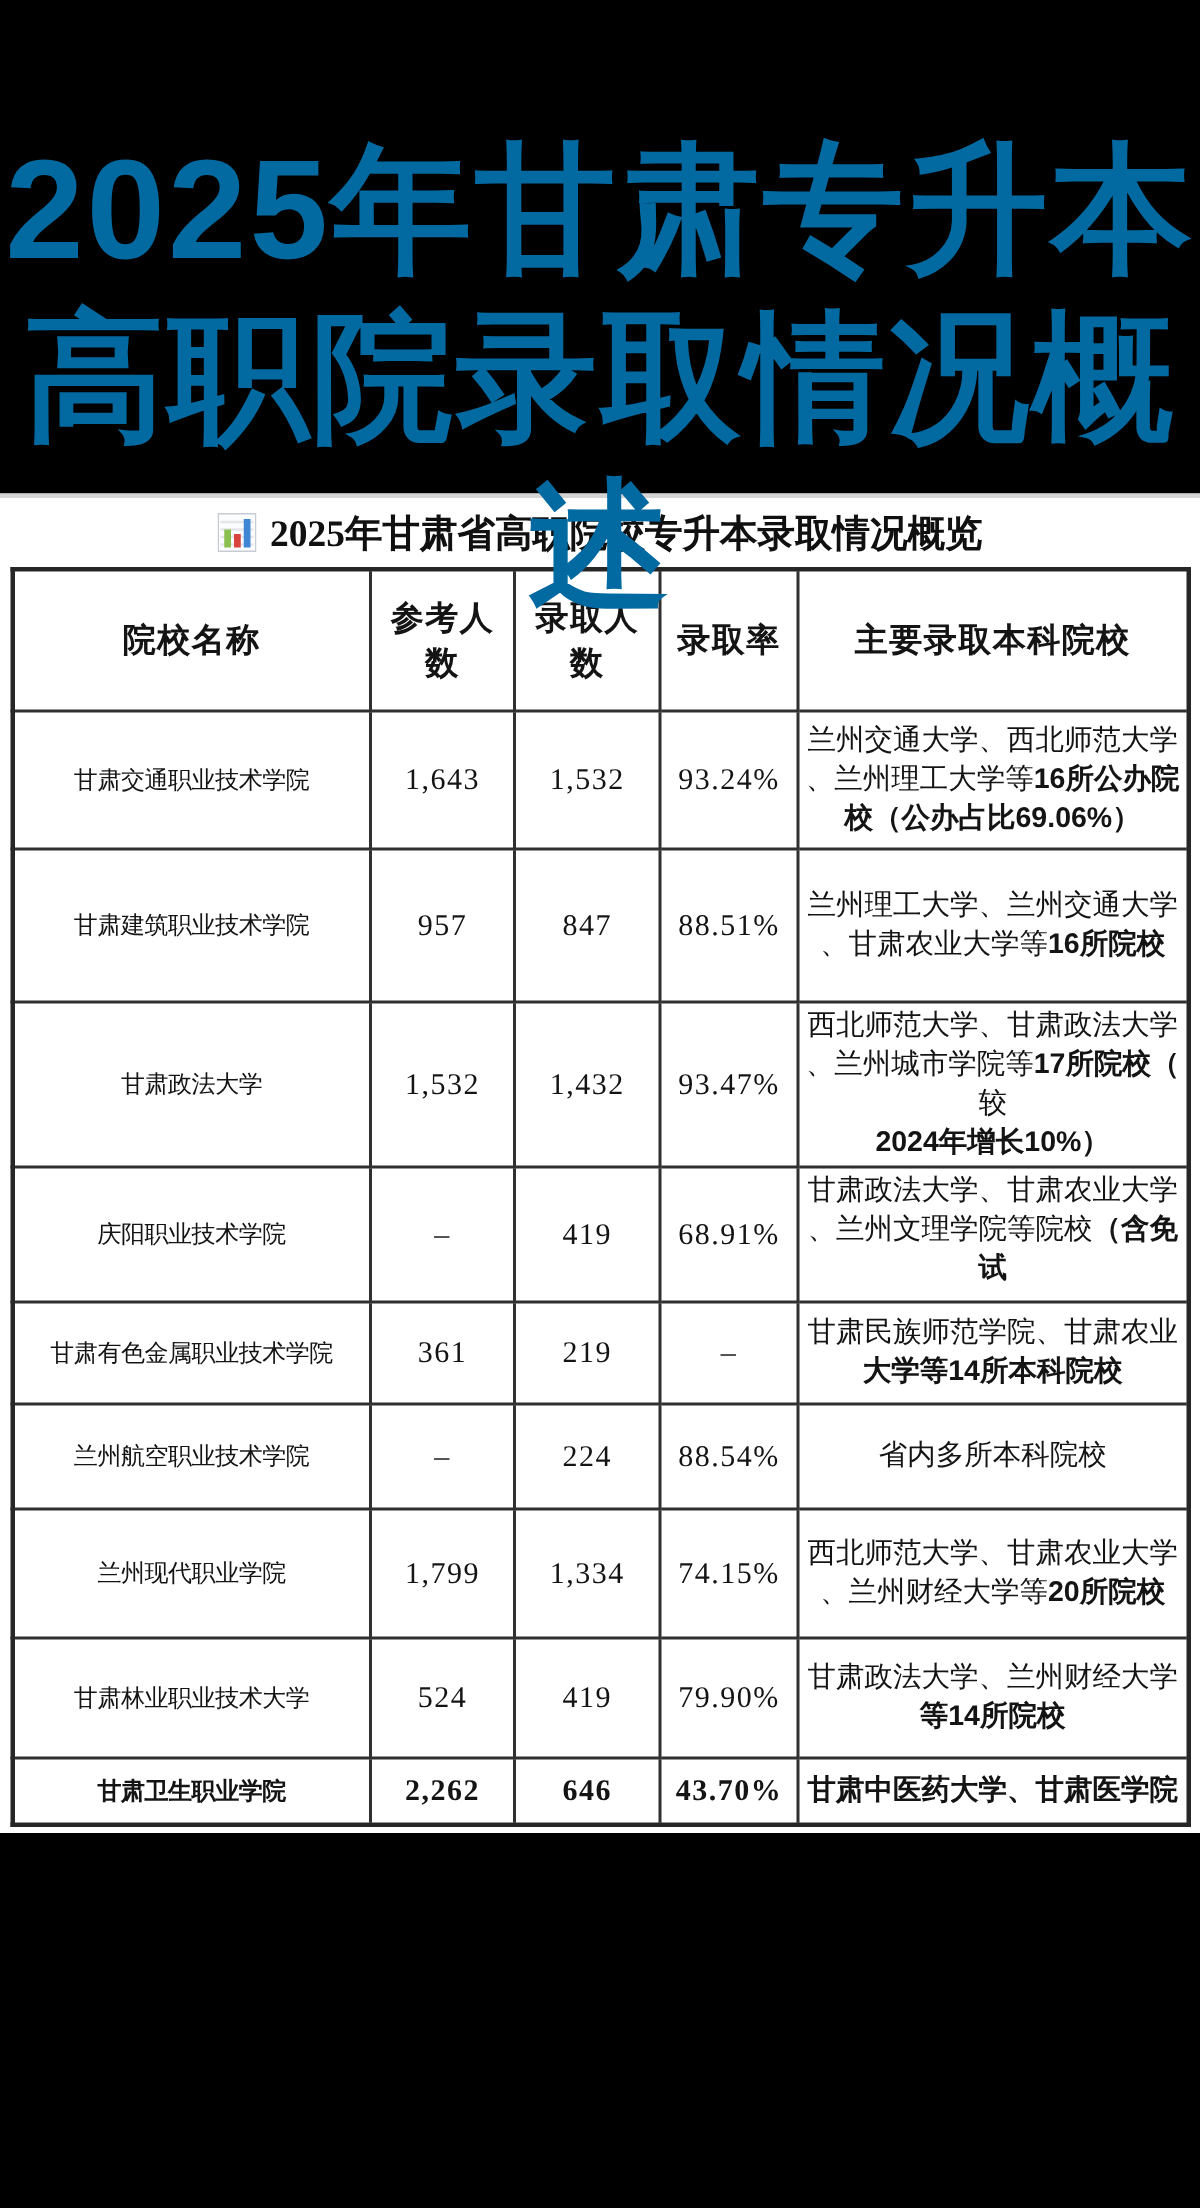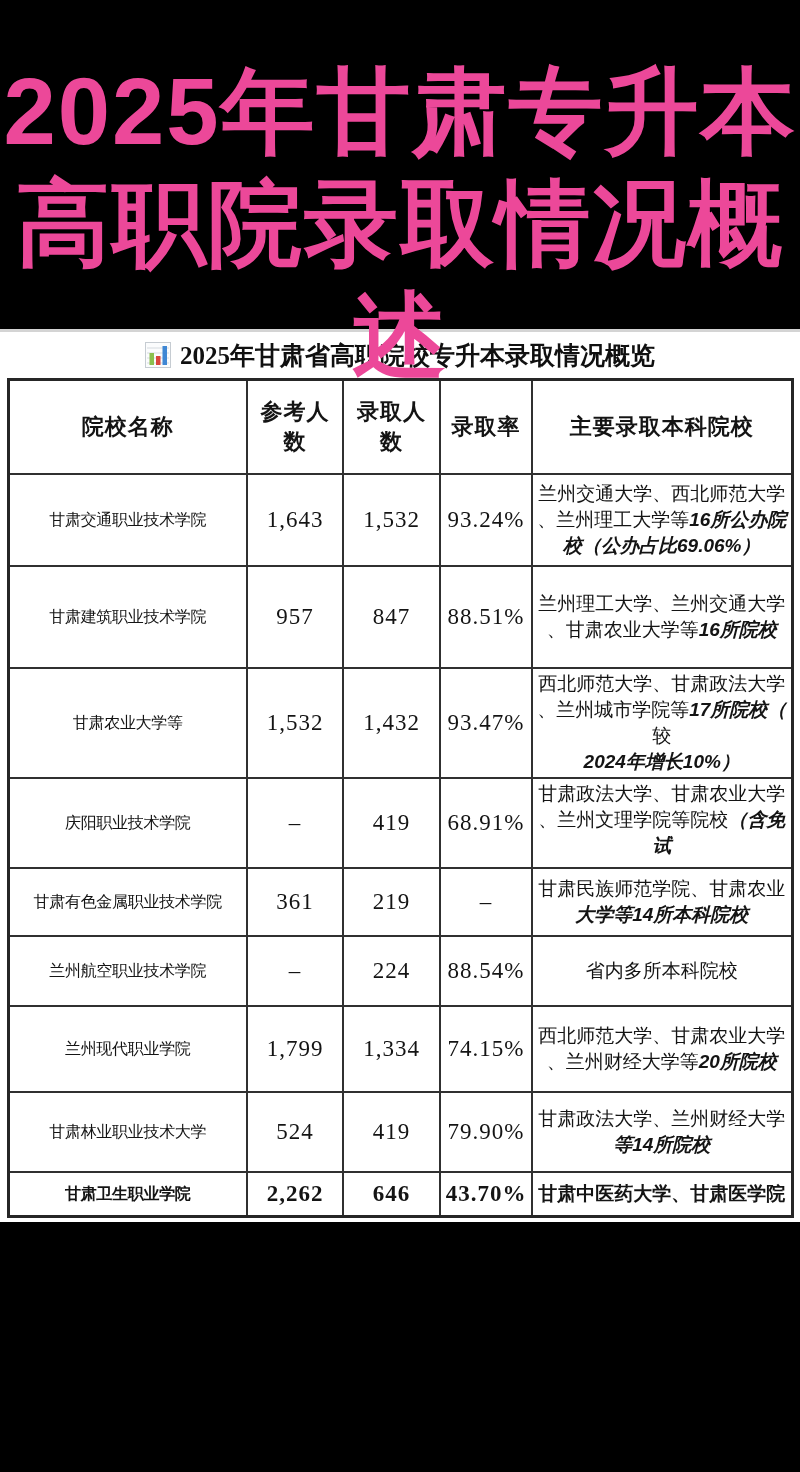--- a/index.html
+++ b/index.html
@@ -14,43 +14,43 @@
          border-top:3px solid #d4d4d4;padding-bottom:4px;}
   .table-title{height:46px;display:flex;align-items:center;justify-content:center;gap:9px;
                font-size:25px;font-weight:700;color:#101010;}
   .chart-icon{width:26px;height:26px;flex:0 0 auto;}
   table.grid{border-collapse:collapse;table-layout:fixed;width:784px;margin:0 auto;
              border:3px solid #262626;}
   .grid th,.grid td{border:2px solid #303030;text-align:center;vertical-align:middle;
                     color:#141414;padding:0 2px;overflow:hidden;}
   .grid th{font-size:22px;font-weight:700;height:92px;letter-spacing:1px;}
   td.name{font-size:16px;white-space:nowrap;letter-spacing:-0.3px;}
-  td.num{font-size:23px;letter-spacing:1px;}
+  td.num{font-size:20px;letter-spacing:1px;}
   td.main{padding:2px 4px;}
   .main-line{white-space:nowrap;line-height:26px;font-size:19px;}
-  .sans{font-family:"Liberation Sans","DejaVu Sans",sans-serif;font-weight:600;font-style:italic;}
+  .sans{font-family:"Liberation Sans","DejaVu Sans",sans-serif;font-weight:600;}
   .clip{overflow:hidden;display:block;}
   
   tbody tr:nth-child(1) td{height:86px;}
   tbody tr:nth-child(2) td{height:96px;}
   tbody tr:nth-child(3) td{height:104px;}
   tbody tr:nth-child(4) td{height:84px;}
   tbody tr:nth-child(5) td{height:62px;}
   tbody tr:nth-child(6) td{height:64px;}
   tbody tr:nth-child(7) td{height:80px;}
   tbody tr:nth-child(8) td{height:74px;}
   tbody tr:nth-child(9) td{height:38px;font-weight:bold;}
   tbody tr:nth-child(4) td.main{vertical-align:top;}
 </style>
 </head>
 <body style="background: rgb(0, 0, 0);">
 
 <div class="stage">
 
-  <div class="heading" style="color: #ec4899;">
+  <div class="heading" style="color: #0369a1; margin-top: 28px;">
     <div>2025年甘肃专升本</div>
     <div>高职院录取情况概</div>
     <div>述</div>
   </div>
 
   <div class="panel">
     <div class="table-title">
       <svg class="chart-icon" viewBox="0 0 26 26">
         <rect x="0.5" y="0.5" width="25" height="25" fill="#fbfcfd" stroke="#c6ccd2"></rect>
         <line x1="2" y1="6" x2="24" y2="6" stroke="#e4e7ea" stroke-width="1.6"></line>
@@ -97,21 +97,21 @@
             <td class="name">甘肃建筑职业技术学院</td>
             <td class="num">957</td>
             <td class="num">847</td>
             <td class="num">88.51%</td>
             <td class="main">
               <div class="main-line"><span>兰州理工大学、兰州交通大学</span></div>
               <div class="main-line"><span>、甘肃农业大学等</span><span class="sans">16所院校</span></div>
             </td>
           </tr>
           <tr>
-            <td class="name">甘肃农业大学等</td>
+            <td class="name">甘肃政法大学</td>
             <td class="num">1,532</td>
             <td class="num">1,432</td>
             <td class="num">93.47%</td>
             <td class="main">
               <div class="main-line"><span>西北师范大学、甘肃政法大学</span></div>
               <div class="main-line"><span>、兰州城市学院等</span><span class="sans">17所院校（</span></div>
               <div class="main-line"><span>较</span></div>
               <div class="main-line"><span class="sans">2024年增长10%）</span></div>
             </td>
           </tr>

